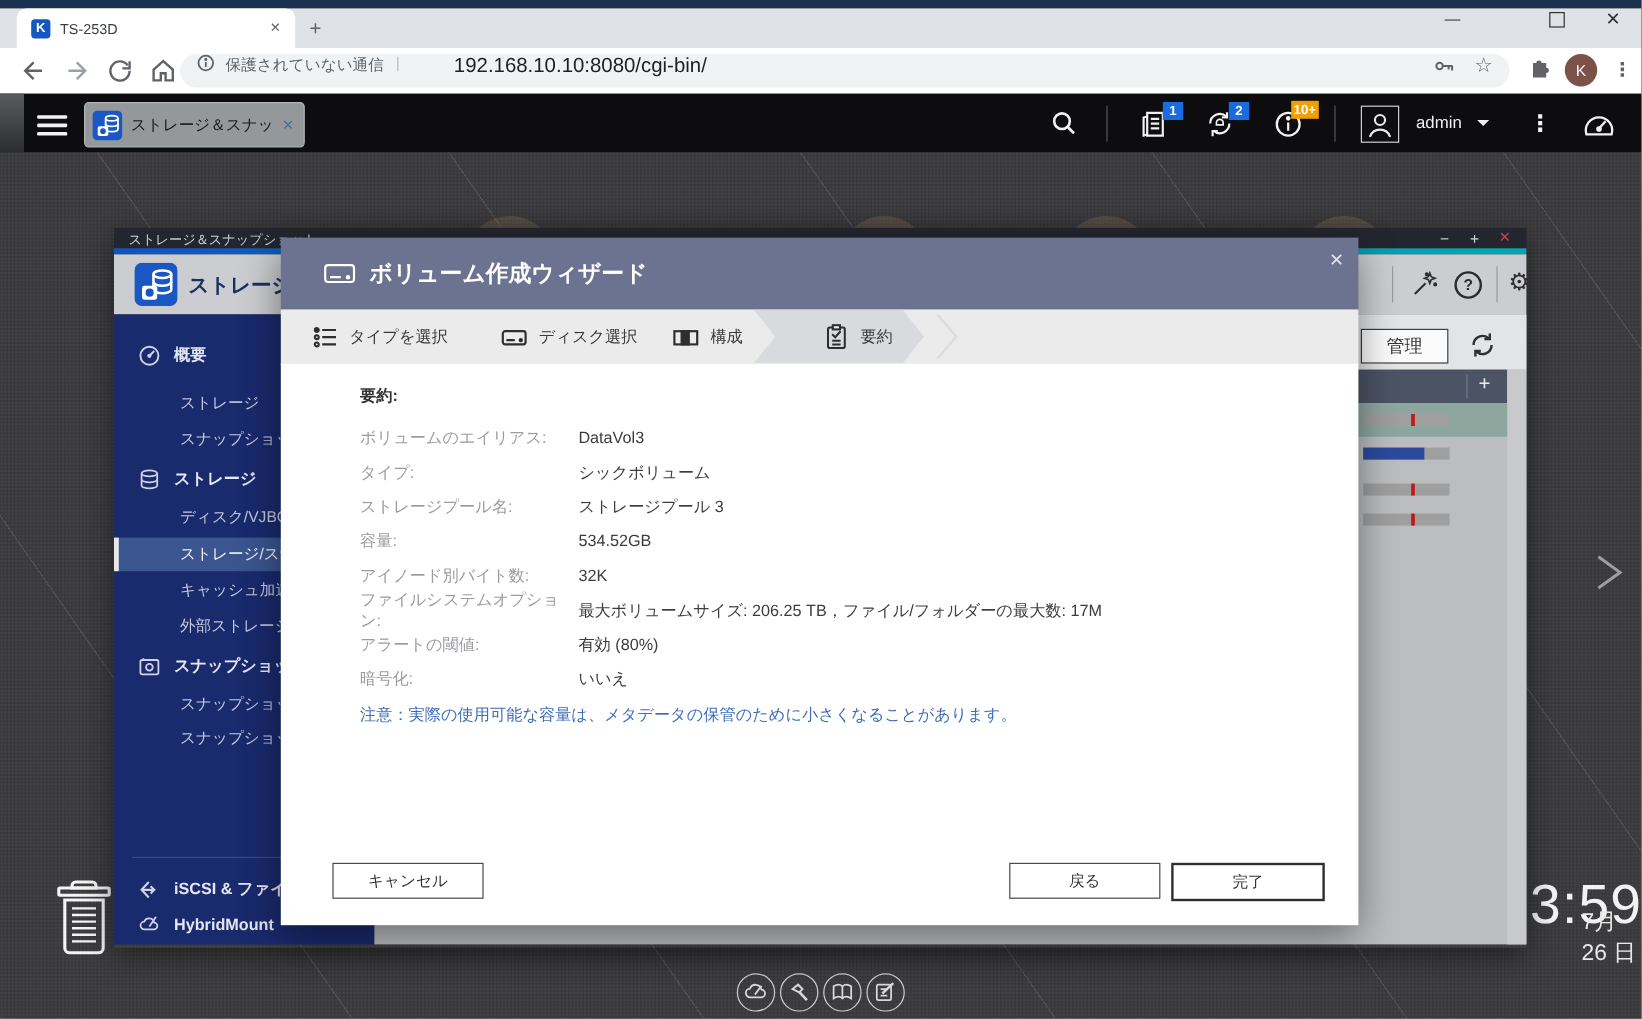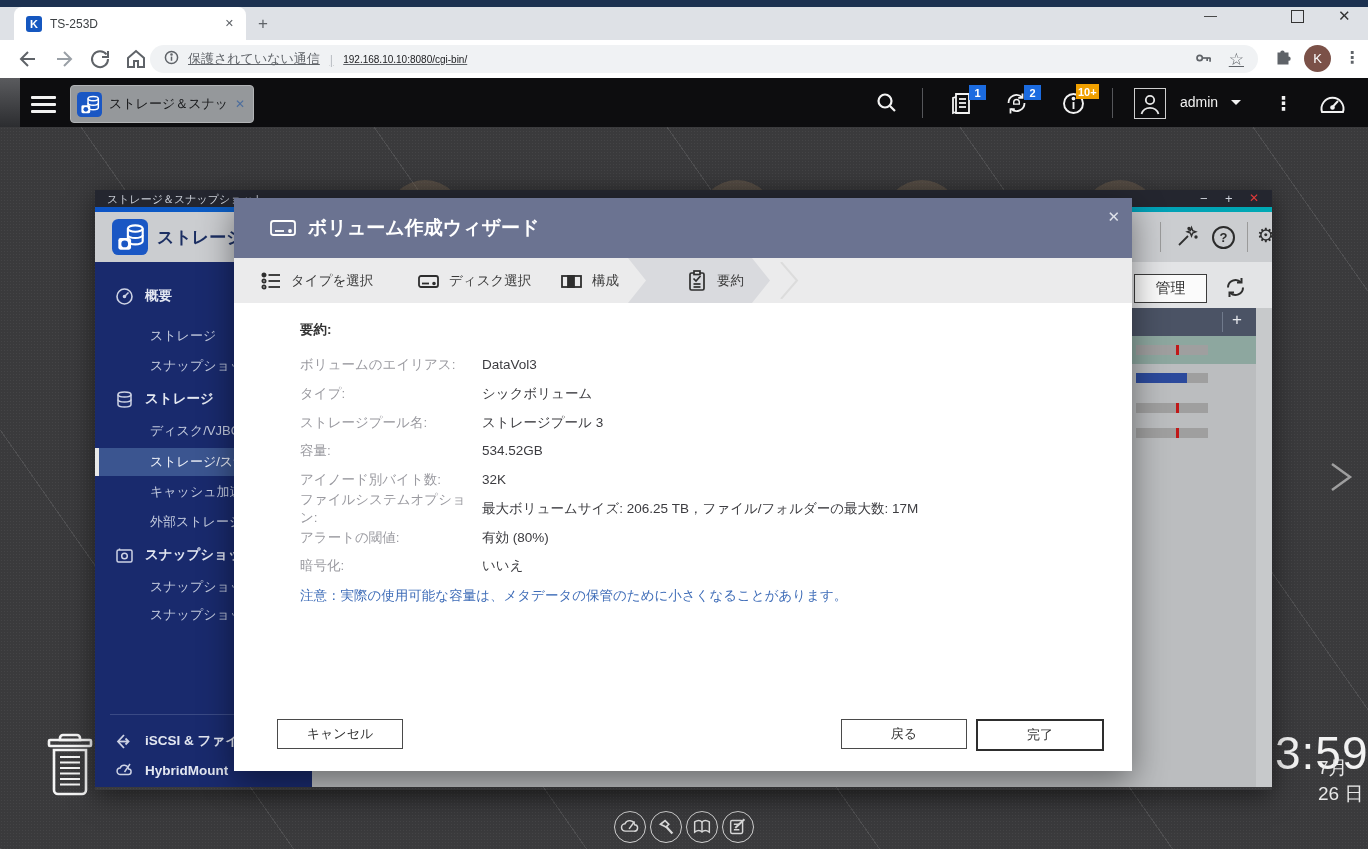--- a/index.html
+++ b/index.html
@@ -9,22 +9,22 @@
   
   .frame-top{left:0;top:0;width:1368px;height:7px;background:#1c3150;}
   .tabstrip{left:0;top:7px;width:1368px;height:33px;background:#dee1e6;}
   .tab{left:14px;top:7px;width:232px;height:33px;background:#ffffff;border-radius:8px 8px 0 0;display:flex;align-items:center;}
   .favicon{width:16px;height:16px;background:#1557c0;border-radius:3px;color:#fff;font-size:11px;font-weight:bold;display:flex;align-items:center;justify-content:center;margin-left:12px;}
   .tab-title{font-size:12px;color:#3c4043;margin-left:8px;flex:1;}
   .tab-close{color:#5f6368;font-size:11px;margin-right:12px;}
   .newtab{left:258px;top:14px;font-size:17px;color:#5f6368;}
   .win-btn{color:#333;font-size:13px;}
   .toolbar{left:0;top:40px;width:1368px;height:38px;background:#ffffff;border-bottom:1px solid #dadce0;}
-  .omnibox{left:150px;top:45px;width:1108px;height:28px;background:#f0f2f4;border-radius:14px;display:flex;align-items:center;font-size:13px;color:#5f6368;text-decoration:underline;}
-  .url-main{color:#202124;font-size:10px;}
+  .omnibox{left:150px;top:45px;width:1108px;height:28px;background:#f0f2f4;border-radius:14px;display:flex;align-items:flex-start;font-size:13px;color:#5f6368;}
+  .url-main{color:#202124;font-size:17px;margin-left:35px;}
   .avatar-k{left:1304px;top:45px;width:27px;height:27px;border-radius:50%;background:#7b5148;color:#fff;font-size:13px;display:flex;align-items:center;justify-content:center;}
   
   .qtsbar{left:0;top:78px;width:1368px;height:49px;background:#0d0d0f;}
   .qts-corner{left:0;top:78px;width:20px;height:49px;background:linear-gradient(#5a5b5e,#2c2d30);}
   .hamburger span{display:block;width:25px;height:3px;background:#f2f2f2;margin:4px 0;border-radius:1px;}
   .apptab{left:70px;top:85px;width:182px;height:36px;background:#95989b;border:1px solid #b2b4b6;border-radius:4px;display:flex;align-items:center;}
   .apptab-label{font-size:13px;color:#17181a;margin-left:7px;white-space:nowrap;overflow:hidden;flex:1;}
   .apptab-close{color:#4d6e9e;font-weight:bold;font-size:12px;margin:0 8px;}
   .badge{position:absolute;min-width:13px;height:15px;padding:0 2px;font-size:11px;font-weight:bold;color:#fff;display:flex;align-items:center;justify-content:center;}
   .qts-sep{width:1px;height:30px;background:#55565a;}

